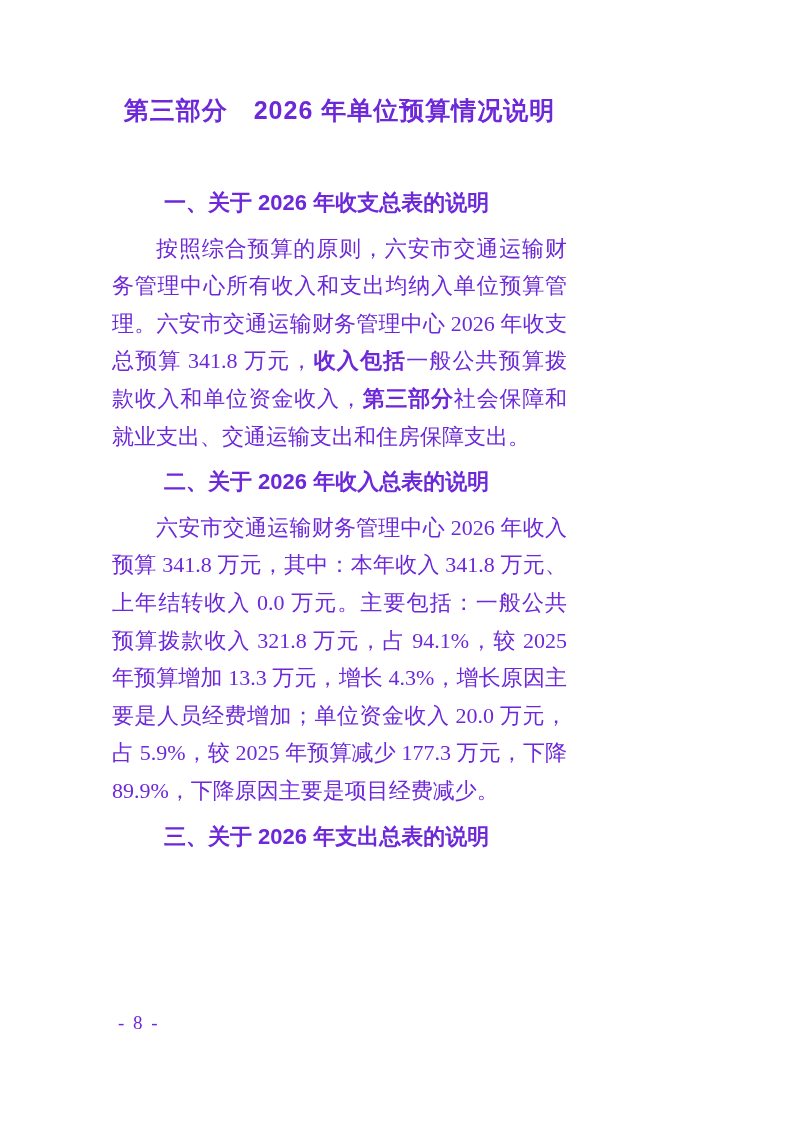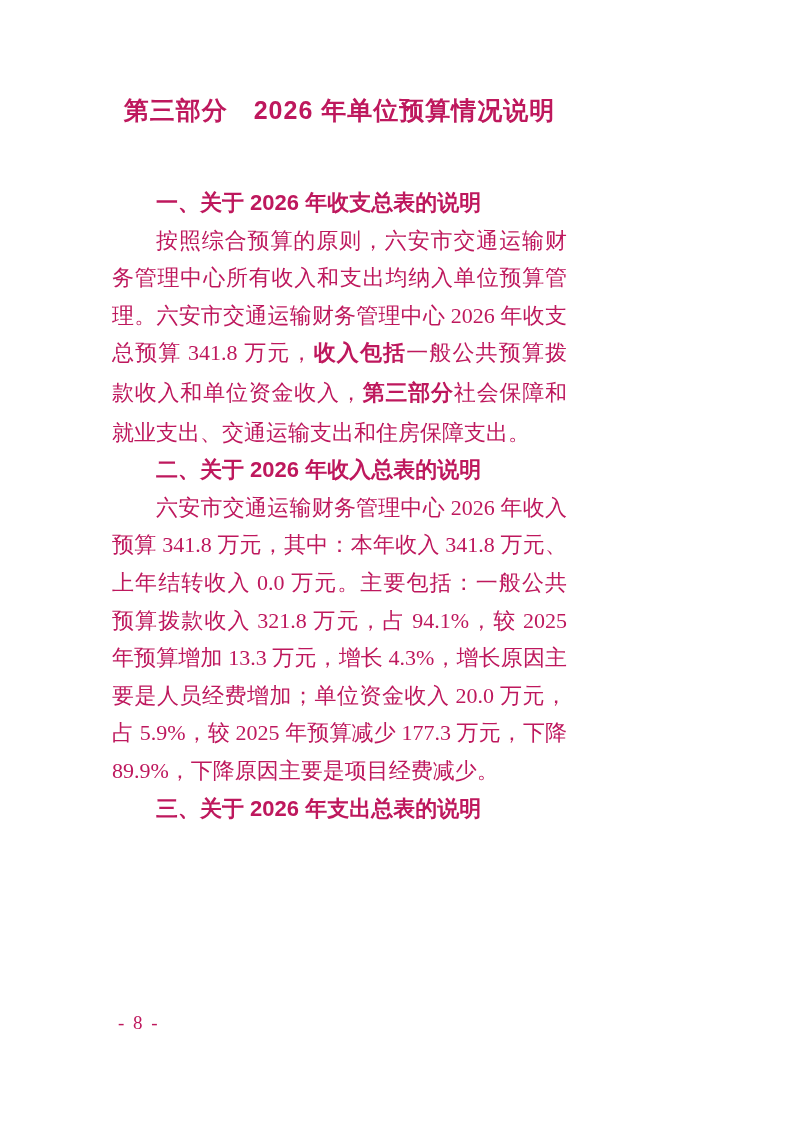--- a/index.html
+++ b/index.html
@@ -6,55 +6,55 @@
   html, body {
     margin: 0;
     padding: 0;
     background: #ffffff;
   }
   .page {
     position: relative;
     width: 663px;
     height: 1122px;
     background: #ffffff;
-    color: #be185d;
+    color: #6d28d9;
     padding: 88px 96px 0 112px;
     font-family: "Liberation Serif", "DejaVu Serif", serif;
     font-size: 22px;
     overflow: hidden;
   }
   .doc-title {
     margin: 0 0 52px 0;
     text-align: center;
     font-family: "Liberation Sans", "DejaVu Sans", sans-serif;
     font-weight: bold;
     font-size: 25px;
     line-height: 44px;
     letter-spacing: 1px;
     white-space: nowrap;
   }
   .sec-heading {
-    margin: 0;
+    margin: 8px;
     font-family: "Liberation Sans", "DejaVu Sans", sans-serif;
     font-weight: bold;
     font-size: 22px;
     line-height: 37.6px;
     text-indent: 2em;
   }
   .body-para {
     margin: 0;
     line-height: 37.6px;
     text-align: justify;
     text-justify: inter-ideograph;
     text-indent: 2em;
   }
   .run { font-weight: normal; }
   .run-bold {
     font-weight: bold;
-    font-family: Liberation Mono, monospace;
+    font-family: Liberation Serif, serif;
   }
   .page-number {
     position: absolute;
     left: 118px;
     top: 1008px;
     font-size: 19px;
     line-height: 30px;
     letter-spacing: 2px;
     font-family: "Liberation Serif", "DejaVu Serif", serif;
   }

